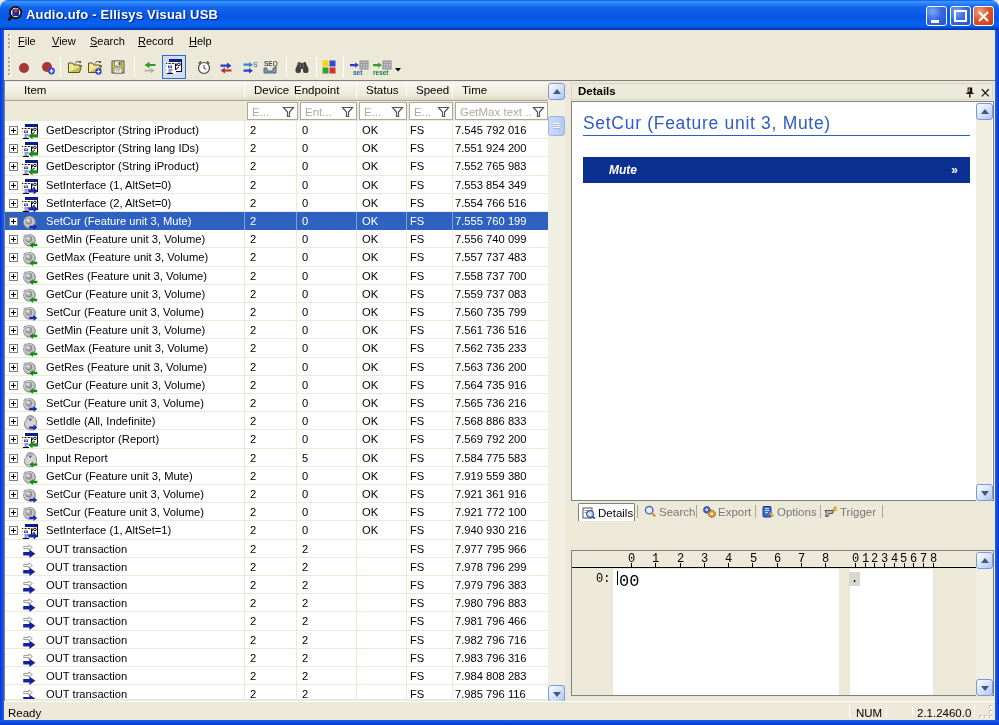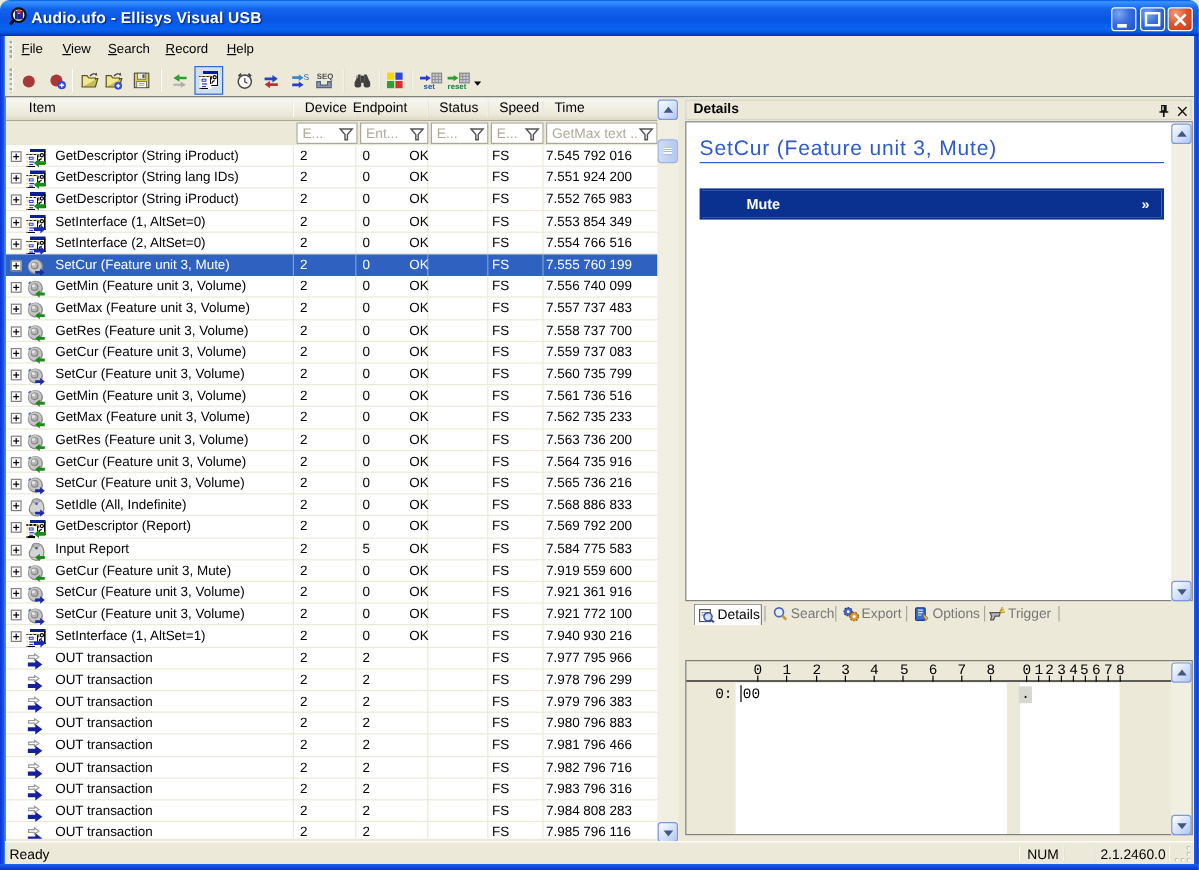--- a/index.html
+++ b/index.html
@@ -40,21 +40,21 @@
 .row{position:absolute;left:0;width:543px;height:18.2px;border-bottom:1px solid #ece9d8;font-size:11.2px;color:#000;}
 .row.sel{background:#2f62c0;color:#fff;border-bottom:1px solid #2f62c0;}
 .row.sel .cl{background:#7c9fd8;}
 .exp{position:absolute;left:4px;top:5px;width:9px;height:9px;border:1px solid #808080;background:#fff;}
 .exp::before{content:"";position:absolute;left:1px;top:3px;width:5px;height:1px;background:#000;}
 .exp::after{content:"";position:absolute;left:3px;top:1px;width:1px;height:5px;background:#000;}
 .ic{position:absolute;left:17px;top:3px;width:16px;height:16px;}
 .c-item{position:absolute;left:41px;top:3px;}
 .c-dev{position:absolute;left:245px;top:3px;}
 .c-ep{position:absolute;left:297px;top:3px;}
-.c-st{position:absolute;left:336px;top:3px;}
+.c-st{position:absolute;left:357px;top:3px;}
 .c-sp{position:absolute;left:405px;top:3px;}
 .c-tm{position:absolute;left:450px;top:3px;}
 .cl{position:absolute;top:0;width:1px;height:18.2px;background:#ece9d8;}
 
 #lscroll{position:absolute;left:543px;top:1px;width:17px;height:619px;background:#f1efe2;}
 .sbtn{position:absolute;left:0;width:17px;height:17px;border-radius:3px;background:linear-gradient(135deg,#fdfefe,#c9d8f8 70%,#b0c4ee);border:1px solid #7a98df;}
 .sbtn::before{content:"";position:absolute;left:3.5px;}
 .sbtn.up::before{top:5px;border-left:4px solid transparent;border-right:4px solid transparent;border-bottom:5px solid #3f5a80;}
 .sbtn.down::before{top:6px;border-left:4px solid transparent;border-right:4px solid transparent;border-top:5px solid #3f5a80;}
 .sthumb{position:absolute;left:0;width:17px;border-radius:3px;background:linear-gradient(90deg,#cfdcf8,#b4c8f0);border:1px solid #98b4e8;}
@@ -64,21 +64,21 @@
 #rpane{position:absolute;left:566px;top:0;width:425px;height:621px;background:#ece9d8;}
 .paneltitle{position:absolute;left:1px;width:422px;height:17px;background:#ece9d8;border:1px solid #d8d4c8;font-size:11.5px;font-weight:bold;}
 .ptx{position:absolute;left:6px;top:1px;}
 .pin{position:absolute;right:16px;top:2px;width:13px;height:13px;}
 .pclose{position:absolute;right:0px;top:2px;width:13px;height:13px;}
 #dbody{position:absolute;left:1px;top:20px;width:423px;height:400px;background:#fff;border:1px solid #808080;}
 #dheading{position:absolute;left:11px;top:11px;font-size:17.5px;color:#2f5bc8;letter-spacing:.7px;}
 #dhr{position:absolute;left:11px;top:33px;width:387px;height:1px;background:#2f5bc8;}
 #dtable{position:absolute;left:11px;top:55px;width:387px;border:2px solid #0a3190;}
 #dth{height:22px;background:#0a3190;color:#fff;font-weight:bold;font-size:12px;position:relative;}
-#dth .t{position:absolute;left:37px;top:4px;}
+#dth .t{position:absolute;left:24px;top:4px;font-style:italic;}
 #dth .chev{position:absolute;right:10px;top:4px;}
 #dtr{height:23px;background:#cbdcf5;color:#10203a;font-size:12px;position:relative;}
 #dtr .a{position:absolute;left:24px;top:4px;}
 #dtr .b{position:absolute;left:188px;top:4px;}
 #dtr .sep{position:absolute;left:181px;top:0;width:2px;height:23px;background:#fff;}
 #dscroll{position:absolute;right:1px;top:1px;width:16px;height:398px;background:#f1efe2;}
 
 #tabs{position:absolute;left:1px;top:422px;width:423px;height:18px;font-size:11.5px;color:#777;}
 #tabact{position:absolute;left:7px;top:0;height:18px;width:57px;background:#fff;border:1px solid #808080;border-bottom:none;border-radius:2px 2px 0 0;color:#000;}
 .tabic{position:absolute;top:2px;width:14px;height:13px;}
@@ -86,21 +86,21 @@
 .tabsep{position:absolute;top:2px;width:1px;height:13px;background:#aca899;}
 
 #datatitle{top:449px;}
 #hexwrap{position:absolute;left:1px;top:469px;width:423px;height:146px;background:#ece9d8;border:1px solid #808080;}
 #hexhead{position:absolute;left:0;top:0;width:405px;height:17px;font-family:"Liberation Mono",monospace;font-size:12px;color:#000;border-bottom:1px solid #000;}
 .hh{position:absolute;top:1px;}
 .tick{position:absolute;top:12px;width:1px;height:5px;background:#000;}
 #hexbox{position:absolute;left:41px;top:18px;width:226px;height:126px;background:#fff;}
 #ascbox{position:absolute;left:278px;top:18px;width:83px;height:126px;background:#fff;}
 #hexrow0{position:absolute;left:24px;top:21px;font-family:"Liberation Mono",monospace;font-size:12px;}
-#hexval{position:absolute;left:47px;top:21px;font-family:"Liberation Mono",monospace;font-size:12px;}
+#hexval{position:absolute;left:47px;top:21px;font-family:"Liberation Mono",monospace;font-size:17px;}
 #ascval{position:absolute;left:277px;top:21px;font-family:"Liberation Mono",monospace;font-size:12px;background:#d8d8d0;padding:0 2px;}
 #hscroll{position:absolute;right:1px;top:1px;width:16px;height:144px;background:#f1efe2;}
 
 #statusbar{position:absolute;left:4px;top:701px;width:991px;height:19px;background:#ece9d8;border-top:1px solid #fff;font-size:11.5px;}
 .stsep{position:absolute;top:3px;width:1px;height:13px;background:#aca899;border-right:1px solid #fff;}
 </style></head>
 <body>
 <svg width="0" height="0" style="position:absolute">
 <defs>
 <g id="i-docbase">
@@ -707,21 +707,21 @@
             <span class="cl" style="left:447px"></span>
             <span class="exp"></span>
             <span class="ic"><svg width="16" height="16" viewBox="0 0 16 16">
                 <use href="#i-spk-get"></use>
               </svg></span>
             <span class="c-item">GetCur (Feature unit 3, Mute)</span>
             <span class="c-dev">2</span>
             <span class="c-ep">0</span>
             <span class="c-st">OK</span>
             <span class="c-sp">FS</span>
-            <span class="c-tm">7.919 559 600</span>
+            <span class="c-tm">7.919 559 380</span>
           </div>
 <div class="row" style="top:364.0px">
             <span class="cl" style="left:239px"></span>
             <span class="cl" style="left:291px"></span>
             <span class="cl" style="left:351px"></span>
             <span class="cl" style="left:401px"></span>
             <span class="cl" style="left:447px"></span>
             <span class="exp"></span>
             <span class="ic"><svg width="16" height="16" viewBox="0 0 16 16">
                 <use href="#i-spk-set"></use>

